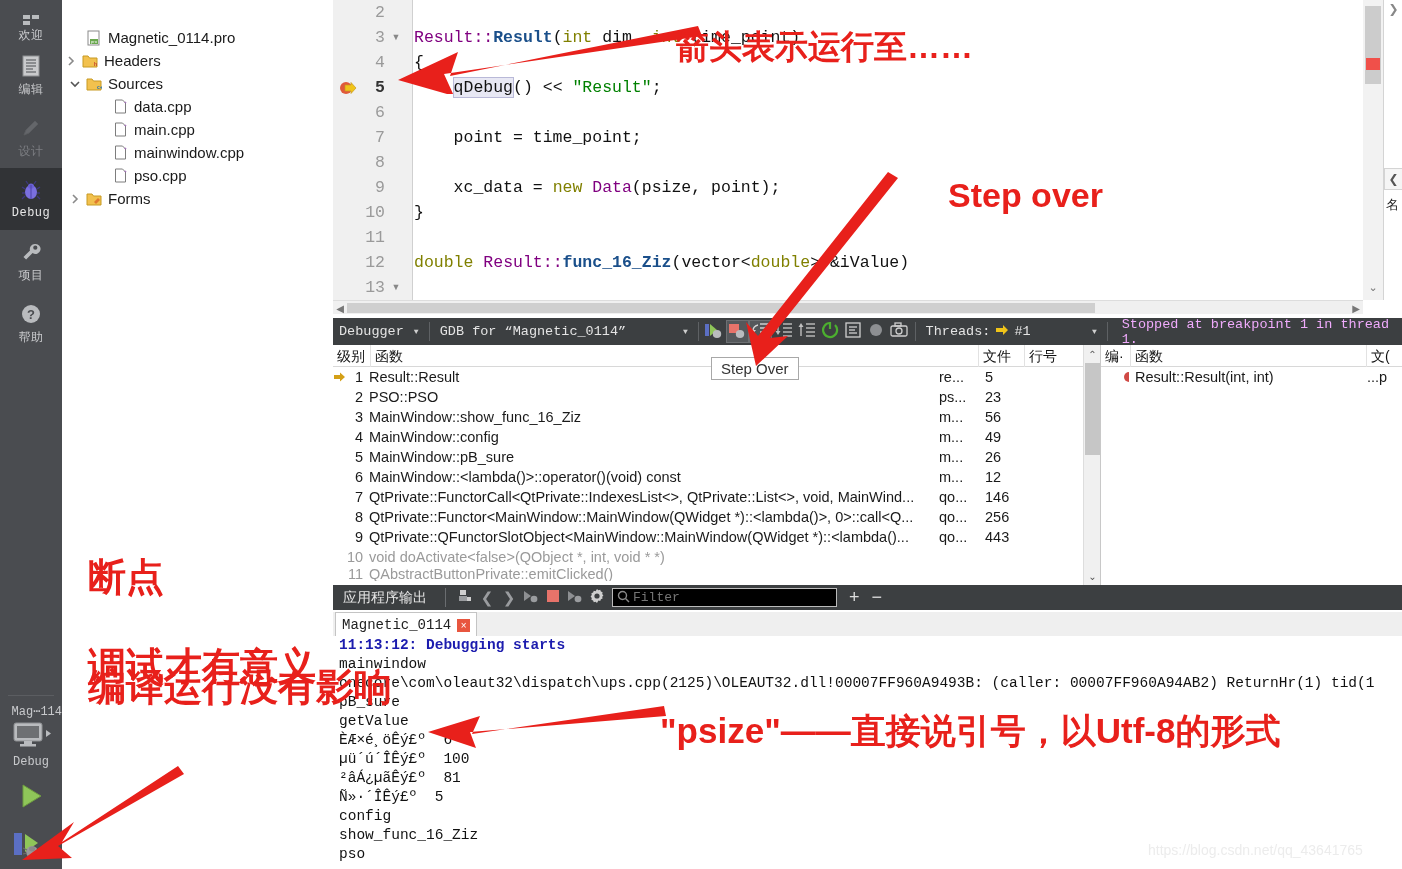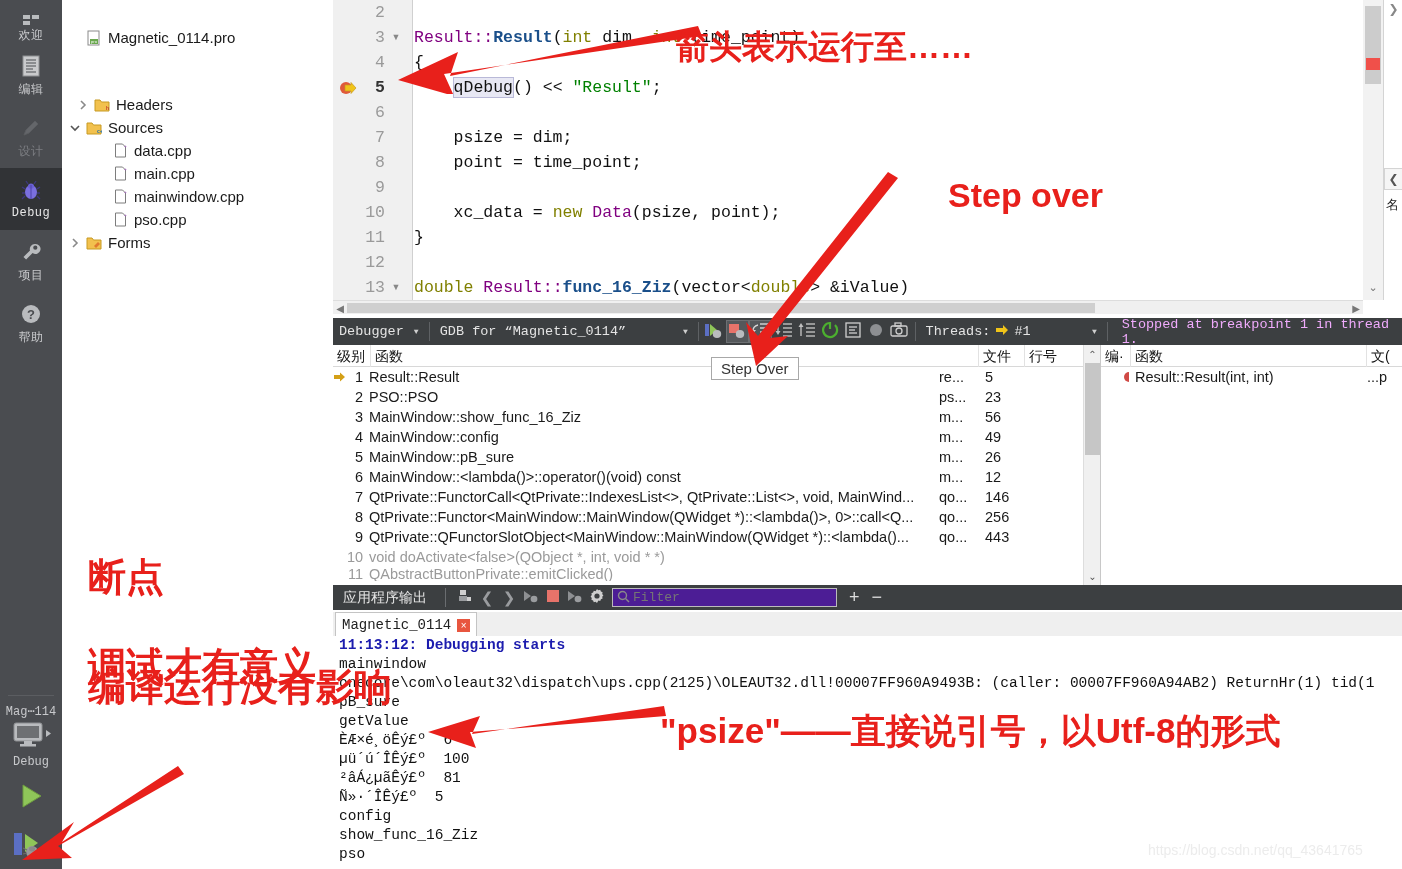--- a/index.html
+++ b/index.html
@@ -14,21 +14,21 @@
     align-items:center; justify-content:center; cursor:pointer; }
   .mode-item .mi-ico { height:26px; display:flex; align-items:center; justify-content:center; }
   .mode-item .mi-lab { font-size:12px; margin-top:2px; letter-spacing:0.5px; }
   .mode-item.active { background:#313336; color:#e8e8e8; }
   .mode-item.dim { color:#7c7e82; }
   .mode-item.dim .mi-ico svg { opacity:.55; }
   .mb-sep { height:1px; background:#5b5d61; margin:4px 8px; }
 
   .runbar { position:absolute; left:0; bottom:0; width:62px; }
   .kitname { font-family:"Liberation Mono", monospace; font-size:12px;
-    color:#c8c9cc; text-align:center; padding:4px 0 2px; }
+    color:#c8c9cc; text-align:right; padding:4px 0 2px; }
   .kitblock { display:flex; flex-direction:column; align-items:center; padding-bottom:4px; }
   .kitlabel { font-family:"Liberation Mono", monospace; font-size:12px; color:#c8c9cc; margin-top:2px;}
   .runbtn { height:50px; display:flex; align-items:center; justify-content:center; }
 
   
   .tree { position:absolute; left:62px; top:0; width:271px; height:312px;
     background:#fff; font-size:15px; color:#1a1a1a; padding-top:0; overflow:hidden; }
   .trow { height:23px; display:flex; align-items:center; padding-left:4px; white-space:nowrap; }
   .trow.sel { background:#e4e4e4; }
   .tw { width:18px; display:inline-flex; justify-content:center; align-items:center; }
@@ -109,21 +109,21 @@
     align-items:center; justify-content:center; color:#555; font-size:10px; }
   .bppane { position:relative; width:301px; height:240px; }
   .tooltip { position:absolute; left:378px; top:12px; border:1px solid #a8a8a8;
     background:#fff; color:#333; font-size:15px; padding:2px 9px; }
 
   
   .appout-bar { position:absolute; left:333px; top:585px; width:1069px; height:25px;
     background:#3c3f41; color:#e6e6e6; display:flex; align-items:center; }
   .appout-title { font-size:14px; padding:0 10px; }
   .ao-ico { width:22px; height:21px; display:flex; align-items:center; justify-content:center; }
-  .filter { width:225px; height:19px; background:#4c1d95; border:1px solid #bbb; display:flex;
+  .filter { width:225px; height:19px; background:#000000; border:1px solid #bbb; display:flex;
     align-items:center; padding-left:4px; gap:3px; margin-left:4px; }
   .filter input { border:0; outline:0; width:190px; font-family:"Liberation Mono", monospace;
     font-size:13px; color:#8a8a8a; background:transparent; }
   .plusminus { display:flex; align-items:center; gap:12px; padding-left:12px; font-size:18px; color:#ddd; }
 
   .tabrow { position:absolute; left:333px; top:612px; width:1069px; height:25px;
     background:#efefef; border-bottom:1px solid #c4c4c4; }
   .otab { position:absolute; left:2px; top:0; height:25px; background:#fff; border:1px solid #c4c4c4;
     border-bottom:0; display:flex; align-items:center; padding:0 6px; gap:6px;
     font-family:"Liberation Mono", monospace; font-size:14px; color:#222; }
@@ -269,21 +269,21 @@
       <span class="tico">
         <svg width="14" height="16" viewBox="0 0 14 16">
             <rect x="1" y="1" width="11" height="14" fill="#fff" stroke="#8a8a8a"></rect>
             <rect x="3" y="9" width="8" height="5" fill="#6aa84f"></rect>
             <text x="7" y="13.2" font-size="4" fill="#fff" text-anchor="middle" font-family="Liberation Sans">pro</text>
           </svg>
       </span>
       <span class="tlabel">Magnetic_0114.pro</span>
     </div>
 
-    <div class="trow" style="padding-left:12px;margin-top:44px;">
+    <div class="trow" style="padding-left:0;">
       <span class="tw">
         <svg width="10" height="10" viewBox="0 0 10 10">
             <path d="M3 1 L7 5 L3 9" fill="none" stroke="#8a8a8a" stroke-width="1.6"></path>
           </svg>
       </span>
       <span class="tico">
         <svg width="16" height="14" viewBox="0 0 16 14">
             <path d="M1 2 h5 l1.5 2 H15 v9 H1 Z" fill="#f2c14e" stroke="#c79a22"></path>
             <text x="12" y="12" font-size="5" fill="#c0392b" font-family="Liberation Sans" font-weight="bold">h</text>
           </svg>
@@ -413,21 +413,20 @@
       <div class="cline"><span></span></div>
 
       <div class="cline"><span class="cl-type">Result::</span><span class="cl-fn">Result</span><span class="cl-plain">(</span><span class="cl-key">int</span><span class="cl-plain"> dim, </span><span class="cl-key">int</span><span class="cl-plain"> time_point)</span></div>
 
       <div class="cline"><span class="cl-plain">{</span></div>
 
       <div class="cline"><span class="cl-plain">    </span><span class="cl-plain curword">qDebug</span><span class="cl-plain">() &lt;&lt; </span><span class="cl-str">"Result"</span><span class="cl-plain">;</span></div>
 
       <div class="cline">&nbsp;</div>
 
-      <div class="cline"><span class="cl-plain">    psize = dim;</span></div>
       <div class="cline"><span class="cl-plain">    point = time_point;</span></div>
 
       <div class="cline">&nbsp;</div>
 
       <div class="cline"><span class="cl-plain">    xc_data = </span><span class="cl-key">new</span><span class="cl-plain"> </span><span class="cl-type">Data</span><span class="cl-plain">(psize, point);</span></div>
 
       <div class="cline"><span class="cl-plain">}</span></div>
       <div class="cline">&nbsp;</div>
 
       <div class="cline"><span class="cl-key">double</span><span class="cl-plain"> </span><span class="cl-type">Result::</span><span class="cl-fn">func_16_Ziz</span><span class="cl-plain">(</span><span class="cl-plain">vector</span><span class="cl-plain">&lt;</span><span class="cl-key">double</span><span class="cl-plain">&gt; &amp;iValue)</span></div>

